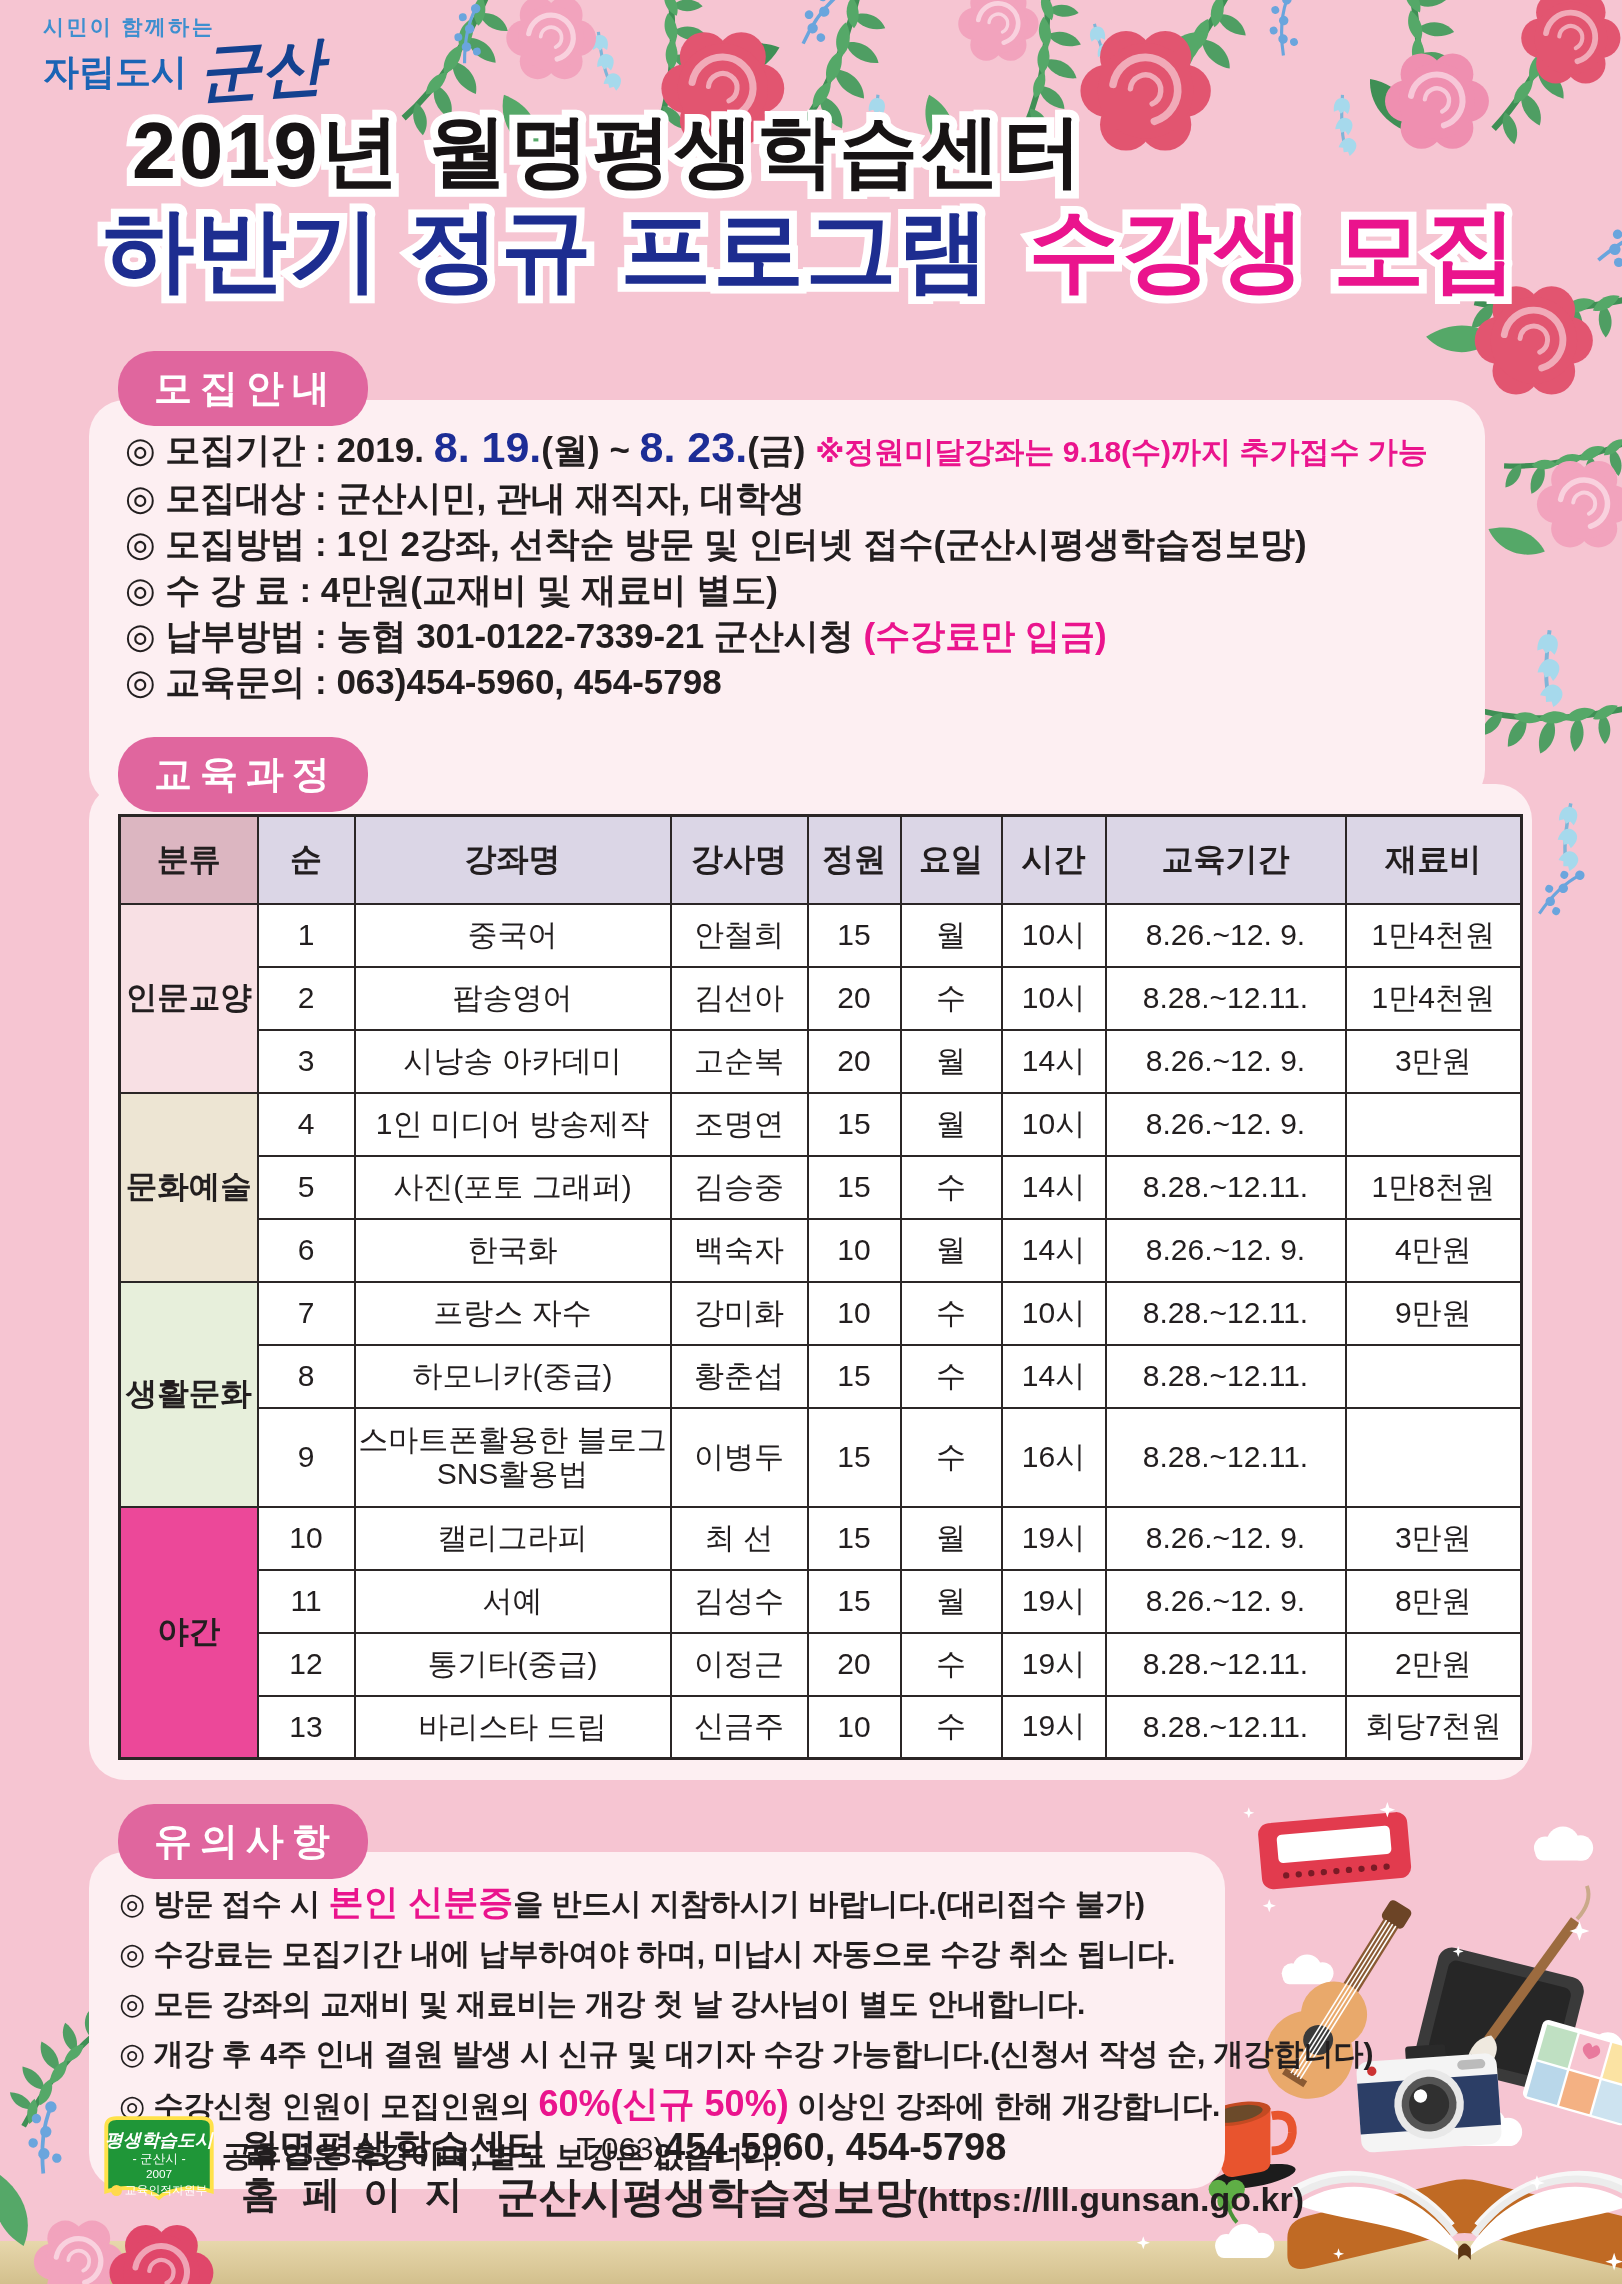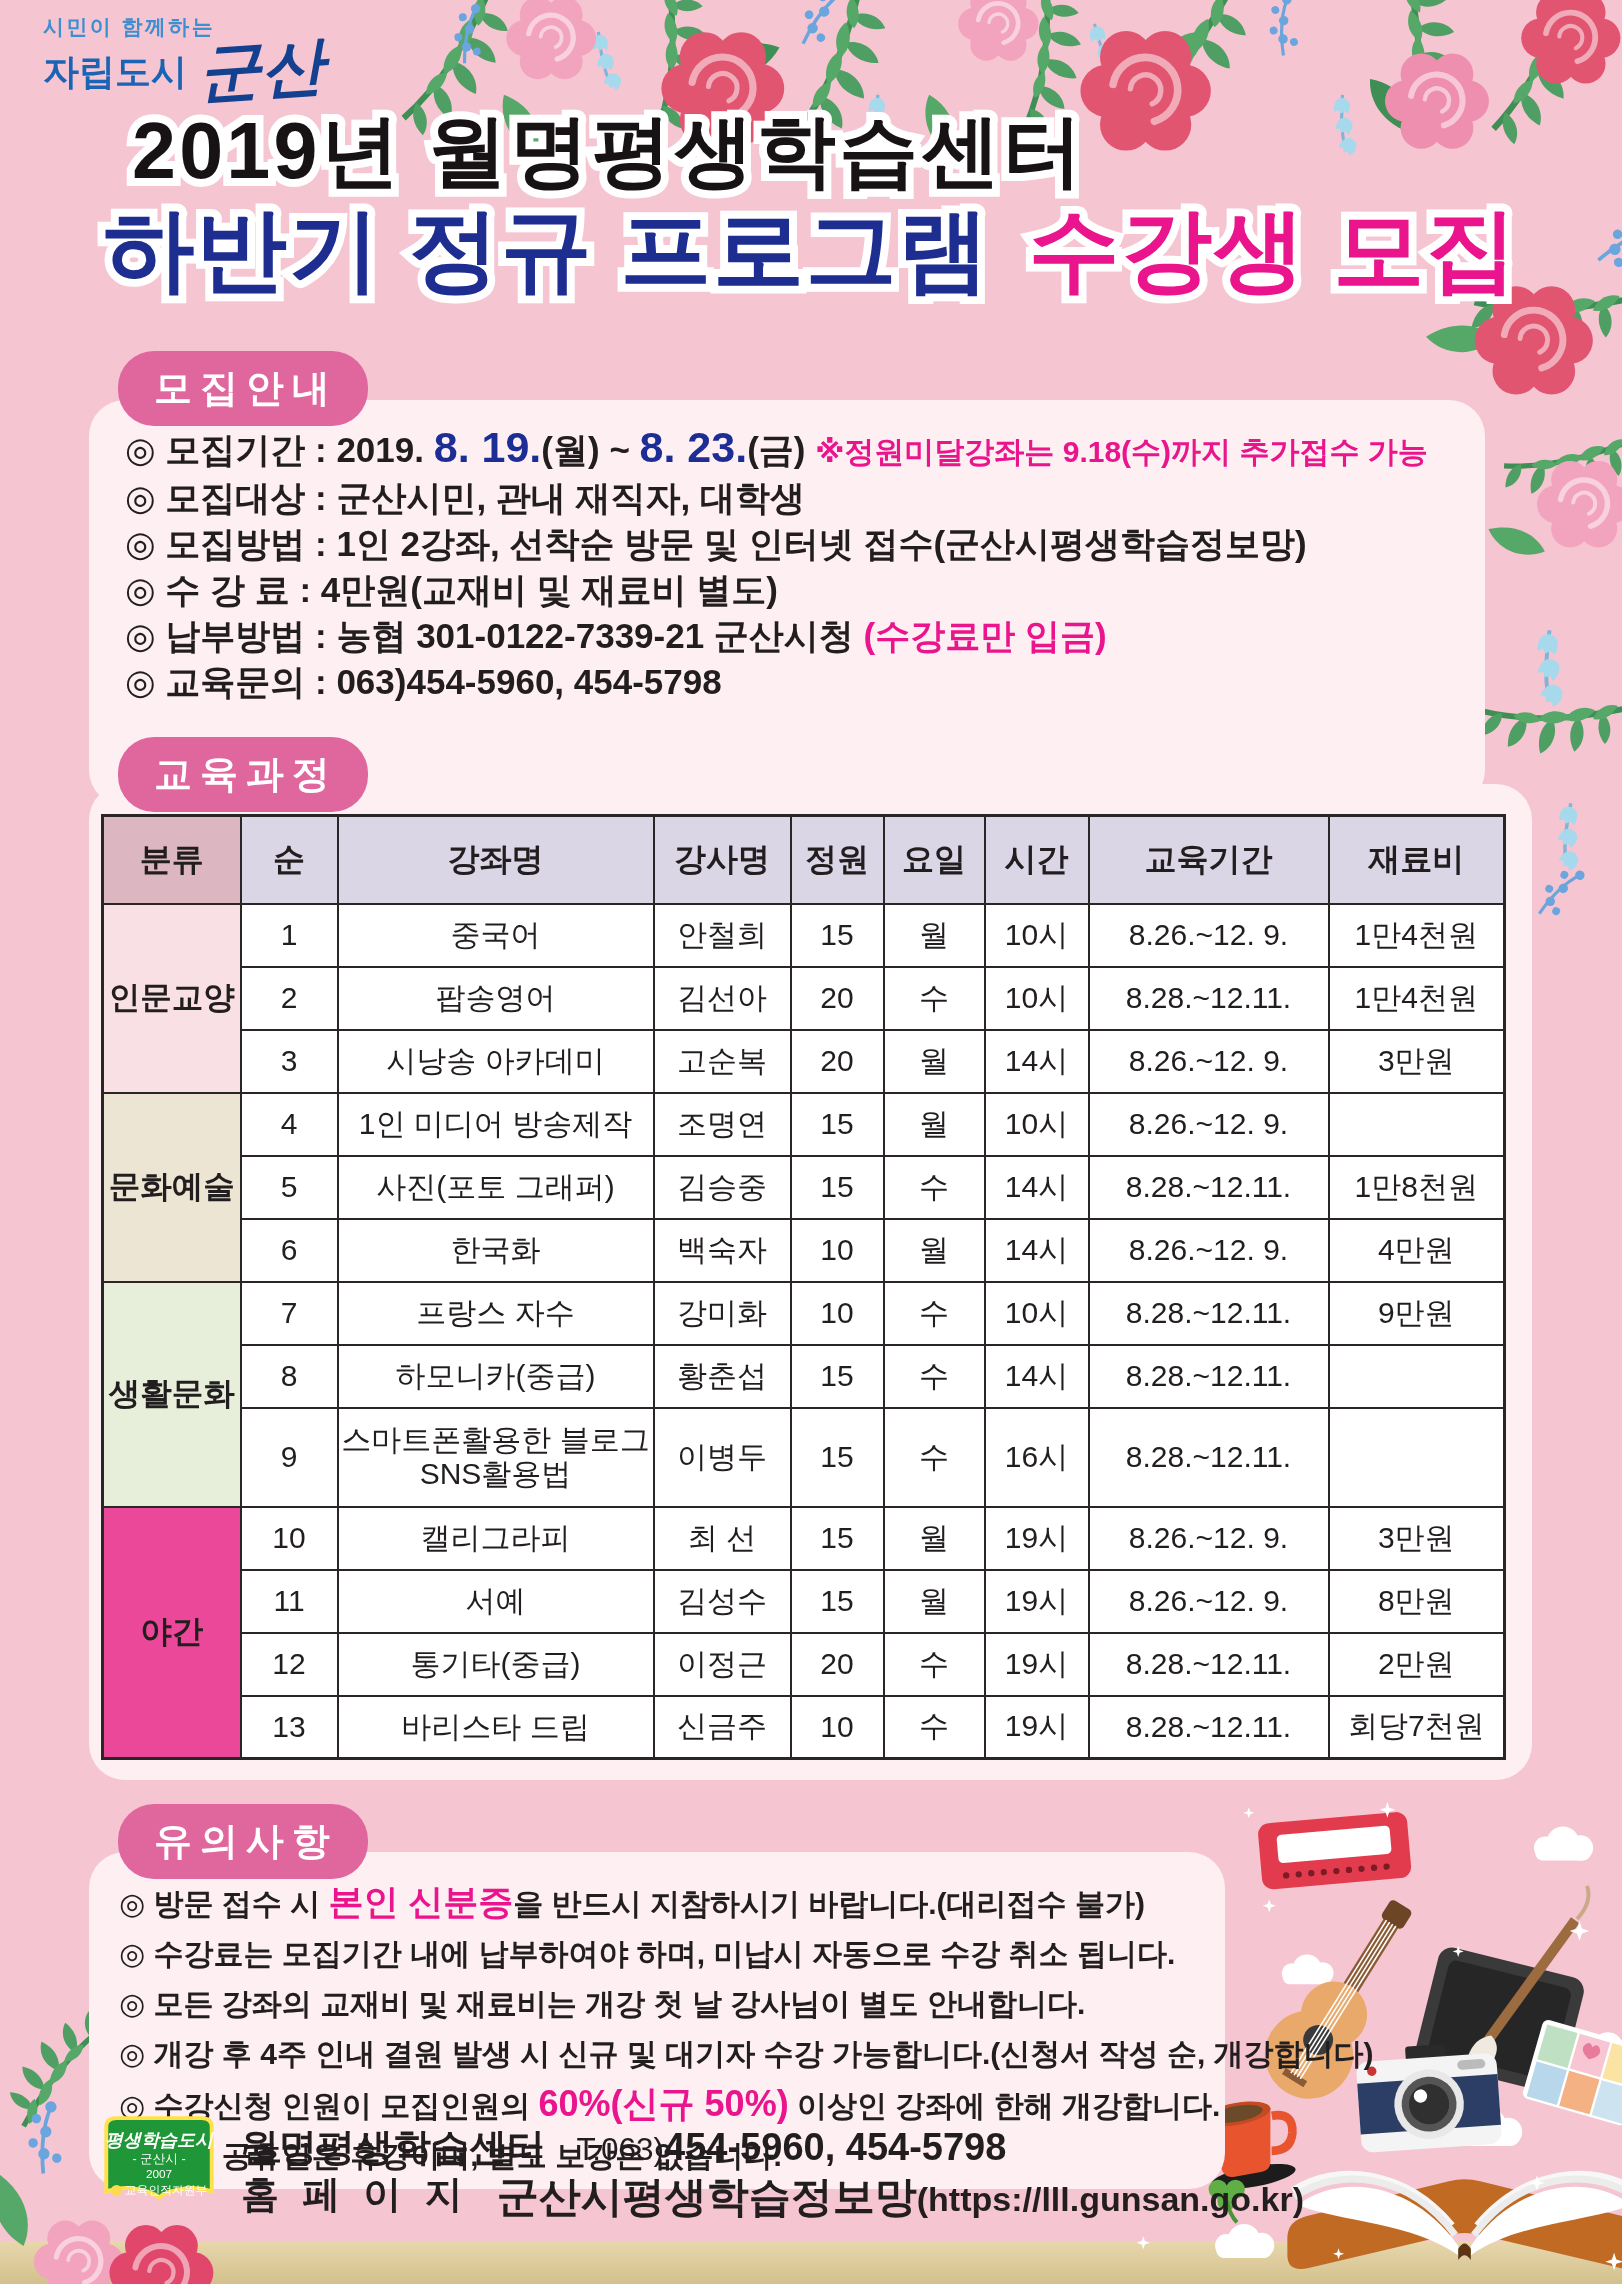--- a/index.html
+++ b/index.html
@@ -46,21 +46,21 @@
   .p-notice li { font-size:35px; line-height:46px; font-weight:600; white-space:nowrap; }
   .nlabel { font-weight:700; }
   .yr     { font-weight:800; }
   .bdate  { color:#1d2d96; font-weight:800; font-size:43px; }
   .bsm    { font-weight:700; }
   .npink  { color:#ea148d; font-weight:800; font-size:30px; }
   .nbold  { font-weight:800; }
   .bu     { font-weight:400; }
   
   .p-course table { border-collapse:collapse; table-layout:fixed; width:1402px;
-                    margin:30px 0 0 12px; background:#fff; border:3.9px solid #2b2626; }
+                    margin:30px 0 0 29px; background:#fff; border:3.9px solid #2b2626; }
   .p-course th, .p-course td { border:2.4px solid #2b2626; text-align:center; vertical-align:middle; padding:0; }
   .p-course thead tr { height:88px; }
   .p-course th { font-size:32px; font-weight:700; background:#dbd6e6; }
   .p-course th.h-cat { background:#dcb6c1; }
   .p-course tbody tr { height:63px; }
   .p-course tbody tr.tall { height:99px; }
   .p-course td { font-size:30px; font-weight:500; }
   .p-course td.cat { font-size:31.5px; font-weight:600; }
   .p-course td.cname { line-height:1.12; }
   .g0 { background:#f8e0e4; } .g1 { background:#ede5d3; }

